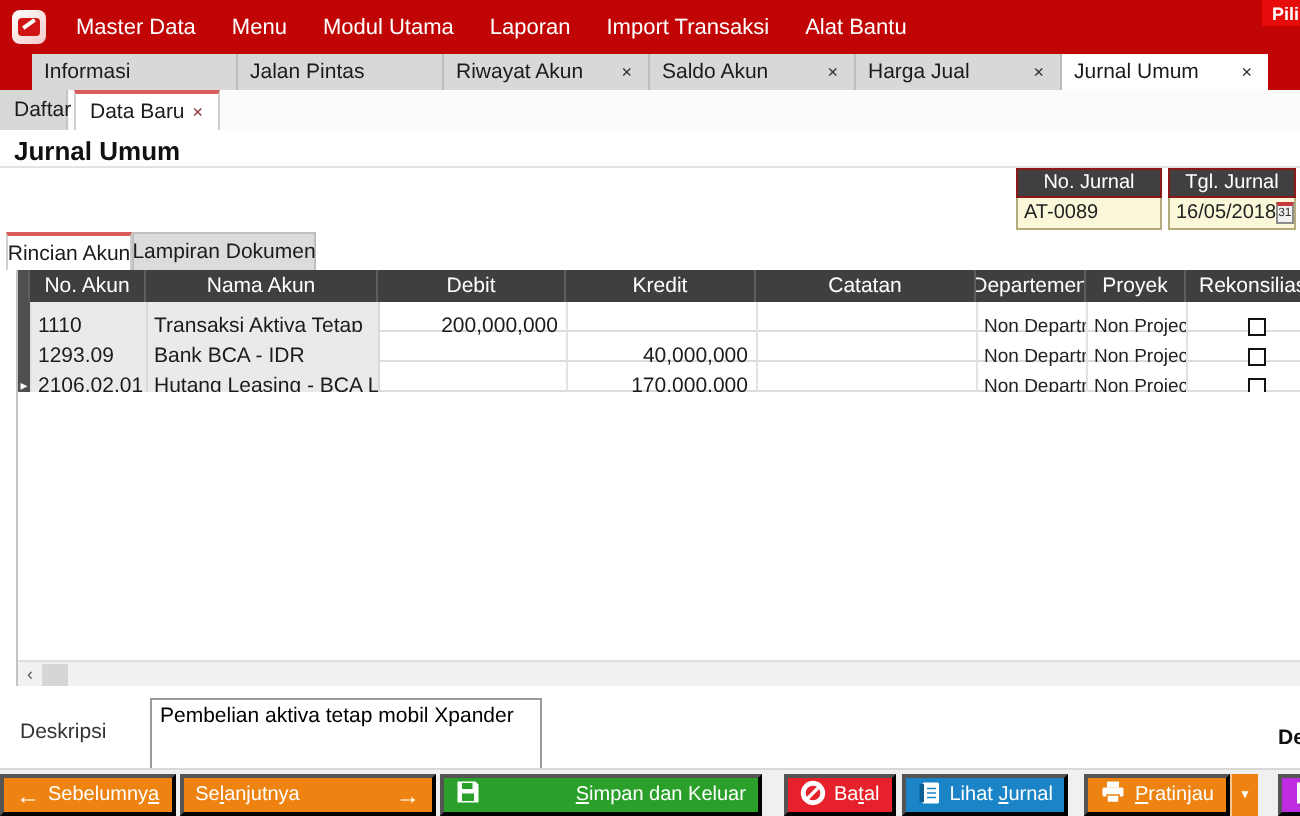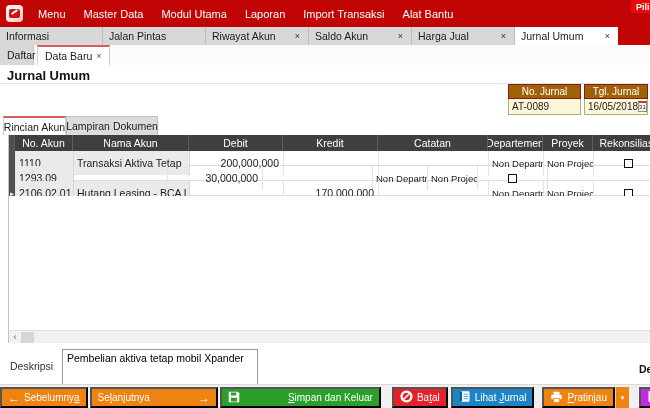--- a/index.html
+++ b/index.html
@@ -8,42 +8,42 @@
 
   
   .menubar { position:absolute; left:0; top:0; width:650px; height:27px; background:#c10505; display:flex; align-items:center; }
   .logo { width:17px; height:17px; margin:0 6px 0 6px; border-radius:4px; background:linear-gradient(135deg,#ffffff,#f3c9c9); display:flex; align-items:center; justify-content:center; flex:none; }
   .logo-glyph { width:11px; height:9px; background:#d01414; border-radius:2px; position:relative; }
   .logo-glyph::after { content:""; position:absolute; left:2px; top:2px; width:7px; height:2px; background:#fff; transform:rotate(-35deg); }
   .mitem { color:#fff; font-size:11px; padding:0 9px; height:27px; display:flex; align-items:center; cursor:default; white-space:nowrap; }
   .chip { position:absolute; left:631px; top:0; height:13px; background:#e60c0c; color:#fff; font-size:9px; font-weight:bold; padding:0 5px; display:flex; align-items:center; }
 
   
-  .doctabs { position:absolute; left:0; top:27px; width:650px; height:18px; background:#c10505; display:flex; }
+  .doctabs { position:absolute; left:0; top:27px; width:650px; height:18px; background:#c10505; display:flex;padding-left:16px; }
   .dtab { width:103px; flex:none; background:#d8d8d8; border-right:1px solid #bdbdbd; font-size:10.5px; display:flex; align-items:center; padding:0 6px; white-space:nowrap; overflow:hidden; }
   .dtab .x { margin-left:auto; font-size:9px; color:#333; padding:0 2px; }
   .dtab.active { background:#ffffff; border-right:none; }
   .dtabs-fill { flex:1; background:#c10505; }
 
   
   .viewtabs { position:absolute; left:0; top:45px; width:650px; height:20px; background:#fbfbfb; display:flex; align-items:stretch; }
   .vtab { font-size:10.5px; display:flex; align-items:center; padding:0 7px; white-space:nowrap;text-align:right; }
   .vtab.inactive { width:34px; background:#d8d8d8; border-right:1px solid #c2c2c2; }
   .vtab.active { margin-left:3px; background:#fff; border:1px solid #cfcfcf; border-top:2px solid #d95c5c; border-bottom:none; }
   .vtab.active .x { color:#8b3434; font-size:9px; margin-left:4px; }
 
   
   .titlebar { position:absolute; left:0; top:65px; width:650px; height:19px; border-bottom:1px solid #e3e3e3; background:#fff; }
   .title { position:absolute; left:7px; top:3px; font-size:13px; font-weight:bold; color:#111; }
 
   
   .jh-col { position:absolute; top:84px; }
   .jh-col.no { left:508px; width:73px; }
   .jh-col.tgl { left:584px; width:64px; }
-  .jh-head { height:15px; background:#a16207; color:#fff; font-size:10px; display:flex; align-items:center; justify-content:center; border:1px solid #8d1717; }
+  .jh-head { height:15px; background:#404040; color:#fff; font-size:10px; display:flex; align-items:center; justify-content:center; border:1px solid #8d1717; }
   .jh-field { height:16px; background:#fbf8da; border:1px solid #b1ab7d; border-top:none; font-size:10px; color:#222; display:flex; align-items:flex-start; padding:2px 3px; }
   .cal-icon { margin-left:auto; width:12px; height:11px; background:#f2f2f2; border:1px solid #8d8d8d; border-top:2px solid #c23a3a; font-size:6px; color:#333; display:flex; align-items:center; justify-content:center; }
 
   
   .detailtabs { position:absolute; left:0; top:115px; width:650px; height:20px; background:#fff; display:flex; align-items:flex-end; }
   .ddtab { font-size:10.5px; height:19px; display:flex; align-items:center; justify-content:center; white-space:nowrap; }
   .ddtab.active { margin-left:3px; width:63px; background:#fff; border:1px solid #cfcfcf; border-top:2px solid #d95c5c; border-bottom:none;text-align:center; }
   .ddtab.plain { width:92px; background:#dcdcdc; border:1px solid #c0c0c0; border-bottom:none; }
 
   
@@ -63,43 +63,43 @@
   .gbody .c-rek { justify-content:center; }
   .checkbox { width:9px; height:9px; border:1.5px solid #111; background:#fff; }
   .row-marker { color:#fff; font-size:7px; line-height:1; }
   .gfill { flex:1; background:#fff; }
   .hscroll { height:13px; background:#f1f1f1; border-top:1px solid #e0e0e0; display:flex; align-items:center; }
   .hs-arrow { width:12px; height:13px; display:flex; align-items:center; justify-content:center; color:#555; font-size:9px; }
   .hs-thumb { width:13px; height:11px; background:#d6d6d6; }
 
   
   .desc-label { position:absolute; left:10px; top:360px; font-size:10.5px; color:#333; }
-  .desc-area { position:absolute; left:62px; top:349px; width:196px; height:40px; border:1px solid #9a9a9a; font-family:"Liberation Sans",sans-serif; font-size:10.5px; padding:2px 4px; resize:none; overflow:hidden; background:#fff; }
+  .desc-area { position:absolute; left:75px; top:349px; width:196px; height:40px; border:1px solid #9a9a9a; font-family:"Liberation Sans",sans-serif; font-size:10.5px; padding:2px 4px; resize:none; overflow:hidden; background:#fff; }
   .summary-debit { position:absolute; left:639px; top:363px; font-size:10.5px; font-weight:bold; color:#111; white-space:nowrap; }
 
   
   .footer { position:absolute; left:0; top:384px; width:650px; height:24px; background:#f0f0f0; border-top:1px solid #d9d9d9; display:flex; align-items:flex-start; }
   .btn { margin-top:2px; height:21px; display:inline-flex; align-items:center; gap:4px; padding:0 6px; color:#fff; font-size:10px; white-space:nowrap; cursor:default; flex:none; }
   .btn u { text-decoration:underline; }
   .btn svg { flex:none; }
   .b-orange { background:#ee8311; } .b-green { background:#2aa02a; } .b-red { background:#e6212b; }
   .b-blue { background:#1b84c6; } .b-purple { background:#bf2be0; }
   .btn .arrow { font-size:12px; font-weight:bold; line-height:1; }
   .dd-seg { margin:2px 0 0 0; height:21px; width:14px; background:#ee8311; border-left:1px solid rgba(255,255,255,.55); display:flex; align-items:center; justify-content:center; color:#fff; font-size:6px; flex:none; }
   .gap2 { margin-left:2px;gap:48px; } .gap3 { margin-left:3px; } .gap8 { margin-left:8px; } .gap10 { margin-left:10px; } .gap11 { margin-left:11px; }
 </style>
 </head>
 <body>
 
 <div class="menubar">
   <span class="logo">
       <span class="logo-glyph"></span>
     </span>
+  <span class="mitem">Master Data</span>
   <span class="mitem">Menu</span>
-  <span class="mitem">Master Data</span>
   <span class="mitem">Modul Utama</span>
   <span class="mitem">Laporan</span>
   <span class="mitem">Import Transaksi</span>
   <span class="mitem">Alat Bantu</span>
 </div>
 <span class="chip">Pilih</span>
 
 <div class="doctabs">
   <div class="dtab">
       <span>Informasi</span>
@@ -182,22 +182,23 @@
     <div class="cell c-dep sm">Non Department</div>
     <div class="cell c-pro sm">Non Project</div>
     <div class="cell c-rek">
         <span class="checkbox"></span>
       </div>
   </div>
 
   <div class="grow gbody">
     <div class="cell c-gut"></div>
     <div class="cell c-no gray">1293.09</div>
+    <div class="cell c-nama gray">Bank BCA - IDR</div>
     <div class="cell c-debit num"></div>
-    <div class="cell c-kredit num">30,000,000</div>
+    <div class="cell c-kredit num">40,000,000</div>
     <div class="cell c-cat"></div>
     <div class="cell c-dep sm">Non Department</div>
     <div class="cell c-pro sm">Non Project</div>
     <div class="cell c-rek">
         <span class="checkbox"></span>
       </div>
   </div>
 
   <div class="grow gbody">
     <div class="cell c-gut">

